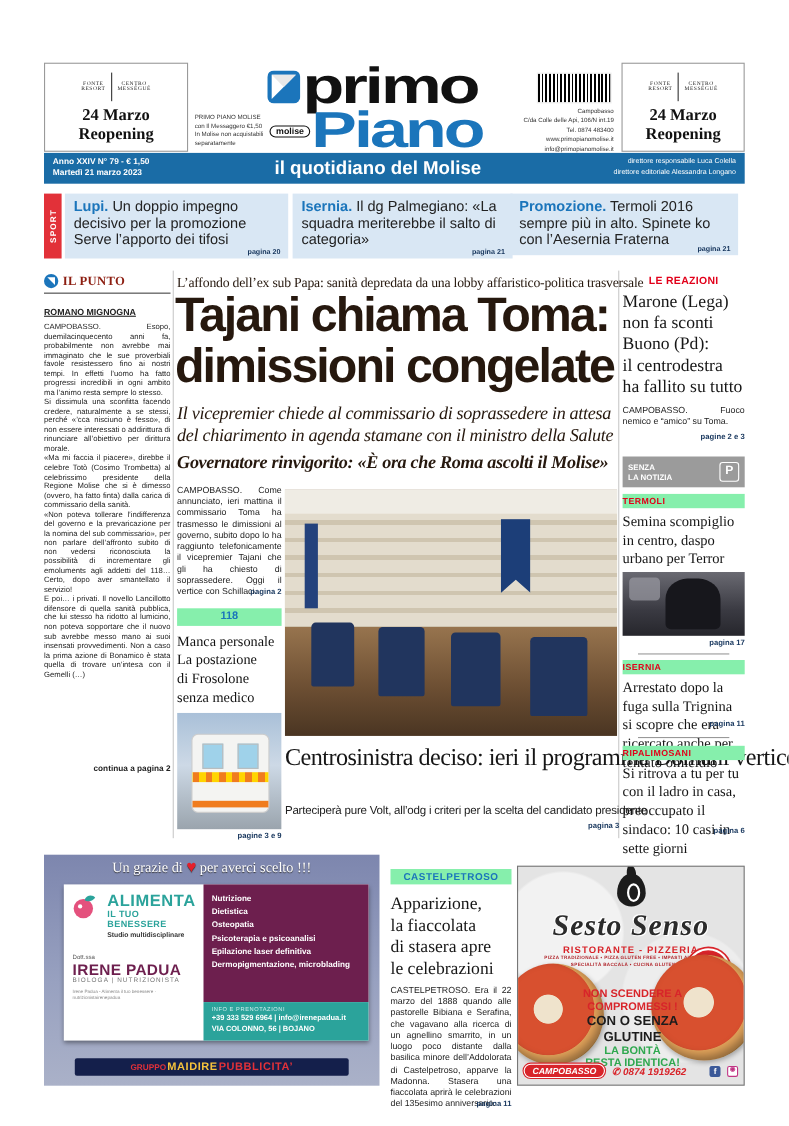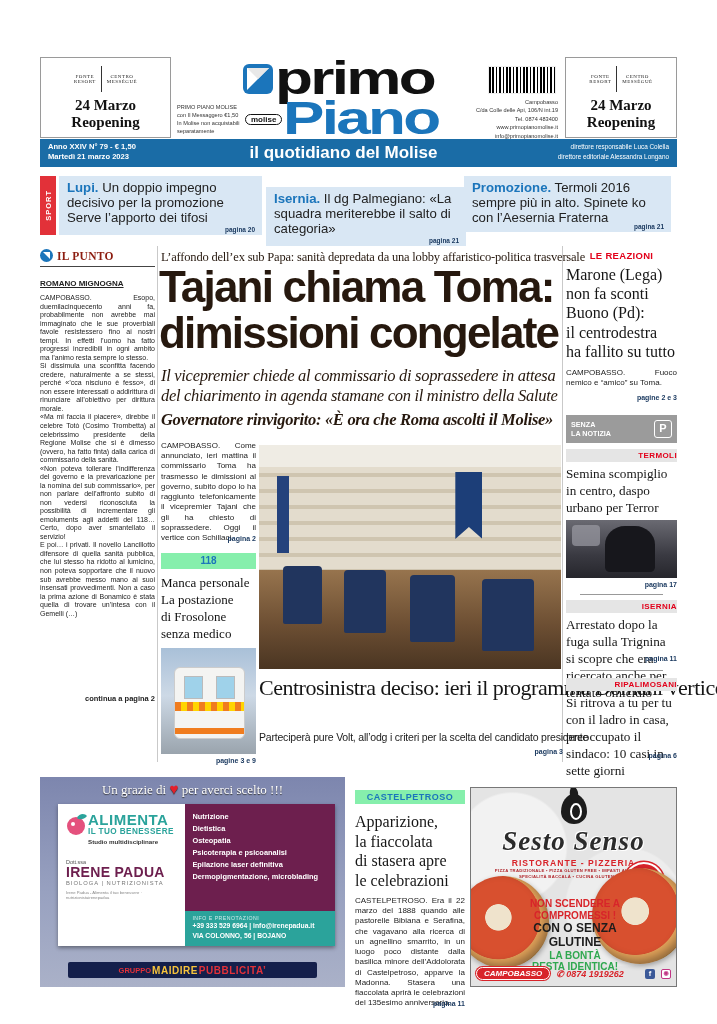--- a/index.html
+++ b/index.html
@@ -76,21 +76,21 @@
   .term-photo{background:linear-gradient(180deg,#6a6a72 0%,#3a3a42 60%,#26262c 100%);}
   .tp-blob{position:absolute;left:35%;top:10%;width:45%;height:80%;background:#17171c;border-radius:40% 40% 10% 10%;}
   .tp-light{position:absolute;left:5%;top:8%;width:26%;height:36%;background:#9b9ba4;border-radius:4px;opacity:.7;}
 
   
   .reaz-lbl{color:#e2001a;font-weight:bold;font-size:9.5px;text-align:center;letter-spacing:.3px;}
   .reaz-head{font-family:"Liberation Serif",serif;font-size:16px;line-height:1.2;color:#161616;}
   .dentro{background:#9b9b9b;color:#fff;display:flex;align-items:center;justify-content:space-between;padding:0 5px;box-sizing:border-box;}
   .dentro .dtxt{font-size:7.2px;font-weight:bold;line-height:1.25;}
   .plogo{width:16px;height:16px;border:1.5px solid #fff;border-radius:3px;color:#fff;font-weight:bold;font-size:11px;text-align:center;line-height:15px;}
-  .ylbl{background:#e5e5e5;color:#e2001a;font-weight:bold;font-size:8px;text-align:right;letter-spacing:.4px;line-height:13px;}
+  .ylbl{background:#86efac;color:#e2001a;font-weight:bold;font-size:8px;text-align:left;letter-spacing:.4px;line-height:13px;}
   .rsec-head{font-family:"Liberation Serif",serif;font-size:13.2px;line-height:1.28;color:#161616;}
   .rdivider{height:1px;background:#999;}
 
   
   .ad-left{background:linear-gradient(180deg,#7d86ae 0%,#98a1c0 55%,#aab1c8 100%);overflow:hidden;}
   .ad-banner{color:#fff;font-family:"Liberation Serif",serif;font-size:13px;text-align:center;line-height:24px;text-shadow:0 1px 1px #333;}
   .heart{color:#e51f2b;font-size:15px;}
   .billboard{position:absolute;left:18px;top:27px;right:10px;height:142px;background:#fff;box-shadow:0 2px 4px rgba(0,0,0,.4);display:flex;}
   .bb-left{width:46%;padding:8px 4px 4px 8px;box-sizing:border-box;position:relative;}
   .alimenta-brand{color:#2ba39b;font-weight:bold;font-size:15px;letter-spacing:.5px;line-height:1;}
@@ -197,21 +197,21 @@
 direttore editoriale Alessandra Longano</div>
   </div>
 
   <div class="abs sport-tab" style="left:40px;top:176px;width:16px;height:59px;">
     <span>SPORT</span>
   </div>
   <div class="abs teaser" style="left:59px;top:176px;width:203px;height:59px;">
     <span class="lead">Lupi.</span><span> Un doppio impegno decisivo per la promozione Serve l’apporto dei tifosi</span>
     <span class="tpage">pagina 20</span>
   </div>
-  <div class="abs teaser" style="left:266px;top:176px;width:200px;height:59px;margin-top:11px;">
+  <div class="abs teaser" style="left:266px;top:176px;width:200px;height:59px;">
     <span class="lead">Isernia.</span><span> Il dg Palmegiano: «La squadra meriterebbe il salto di categoria»</span>
     <span class="tpage">pagina 21</span>
   </div>
   <div class="abs teaser" style="left:464px;top:176px;width:207px;height:56px;">
     <span class="lead">Promozione.</span><span> Termoli 2016 sempre più in alto. Spinete ko con l’Aesernia Fraterna</span>
     <span class="tpage">pagina 21</span>
   </div>
 
   <div class="abs vrule" style="left:157px;top:246px;height:516px;"></div>
   <div class="abs vrule" style="left:562px;top:246px;height:516px;"></div>
@@ -309,21 +309,21 @@
   <div class="abs pagref" style="left:566px;top:752px;width:111px;">pagina 6</div>
 
   <div class="abs ad-left" style="left:40px;top:777px;width:305px;height:210px;">
     <div class="ad-banner">
       <span>Un grazie di</span>
       <span class="heart">♥</span>
       <span>per averci scelto !!!</span>
     </div>
     <div class="billboard">
       <div class="bb-left">
-        <div style="display:flex;gap:0;align-items:flex-start;">
+        <div style="display:flex;gap:10px;align-items:flex-start;">
           <svg width="22" height="24" viewBox="0 0 22 24">
             <circle cx="10" cy="14" r="9" fill="#e4517d"></circle>
             <circle cx="7" cy="12" r="2" fill="#fff"></circle>
             <path d="M11 6 C13 1, 19 1, 21 4 C18 8, 13 8, 11 6 Z" fill="#2ba39b"></path>
           </svg>
           <div>
             <div class="alimenta-brand">ALIMENTA</div>
             <div class="alimenta-sub">IL TUO BENESSERE</div>
             <div class="alimenta-tag">Studio multidisciplinare</div>
           </div>

